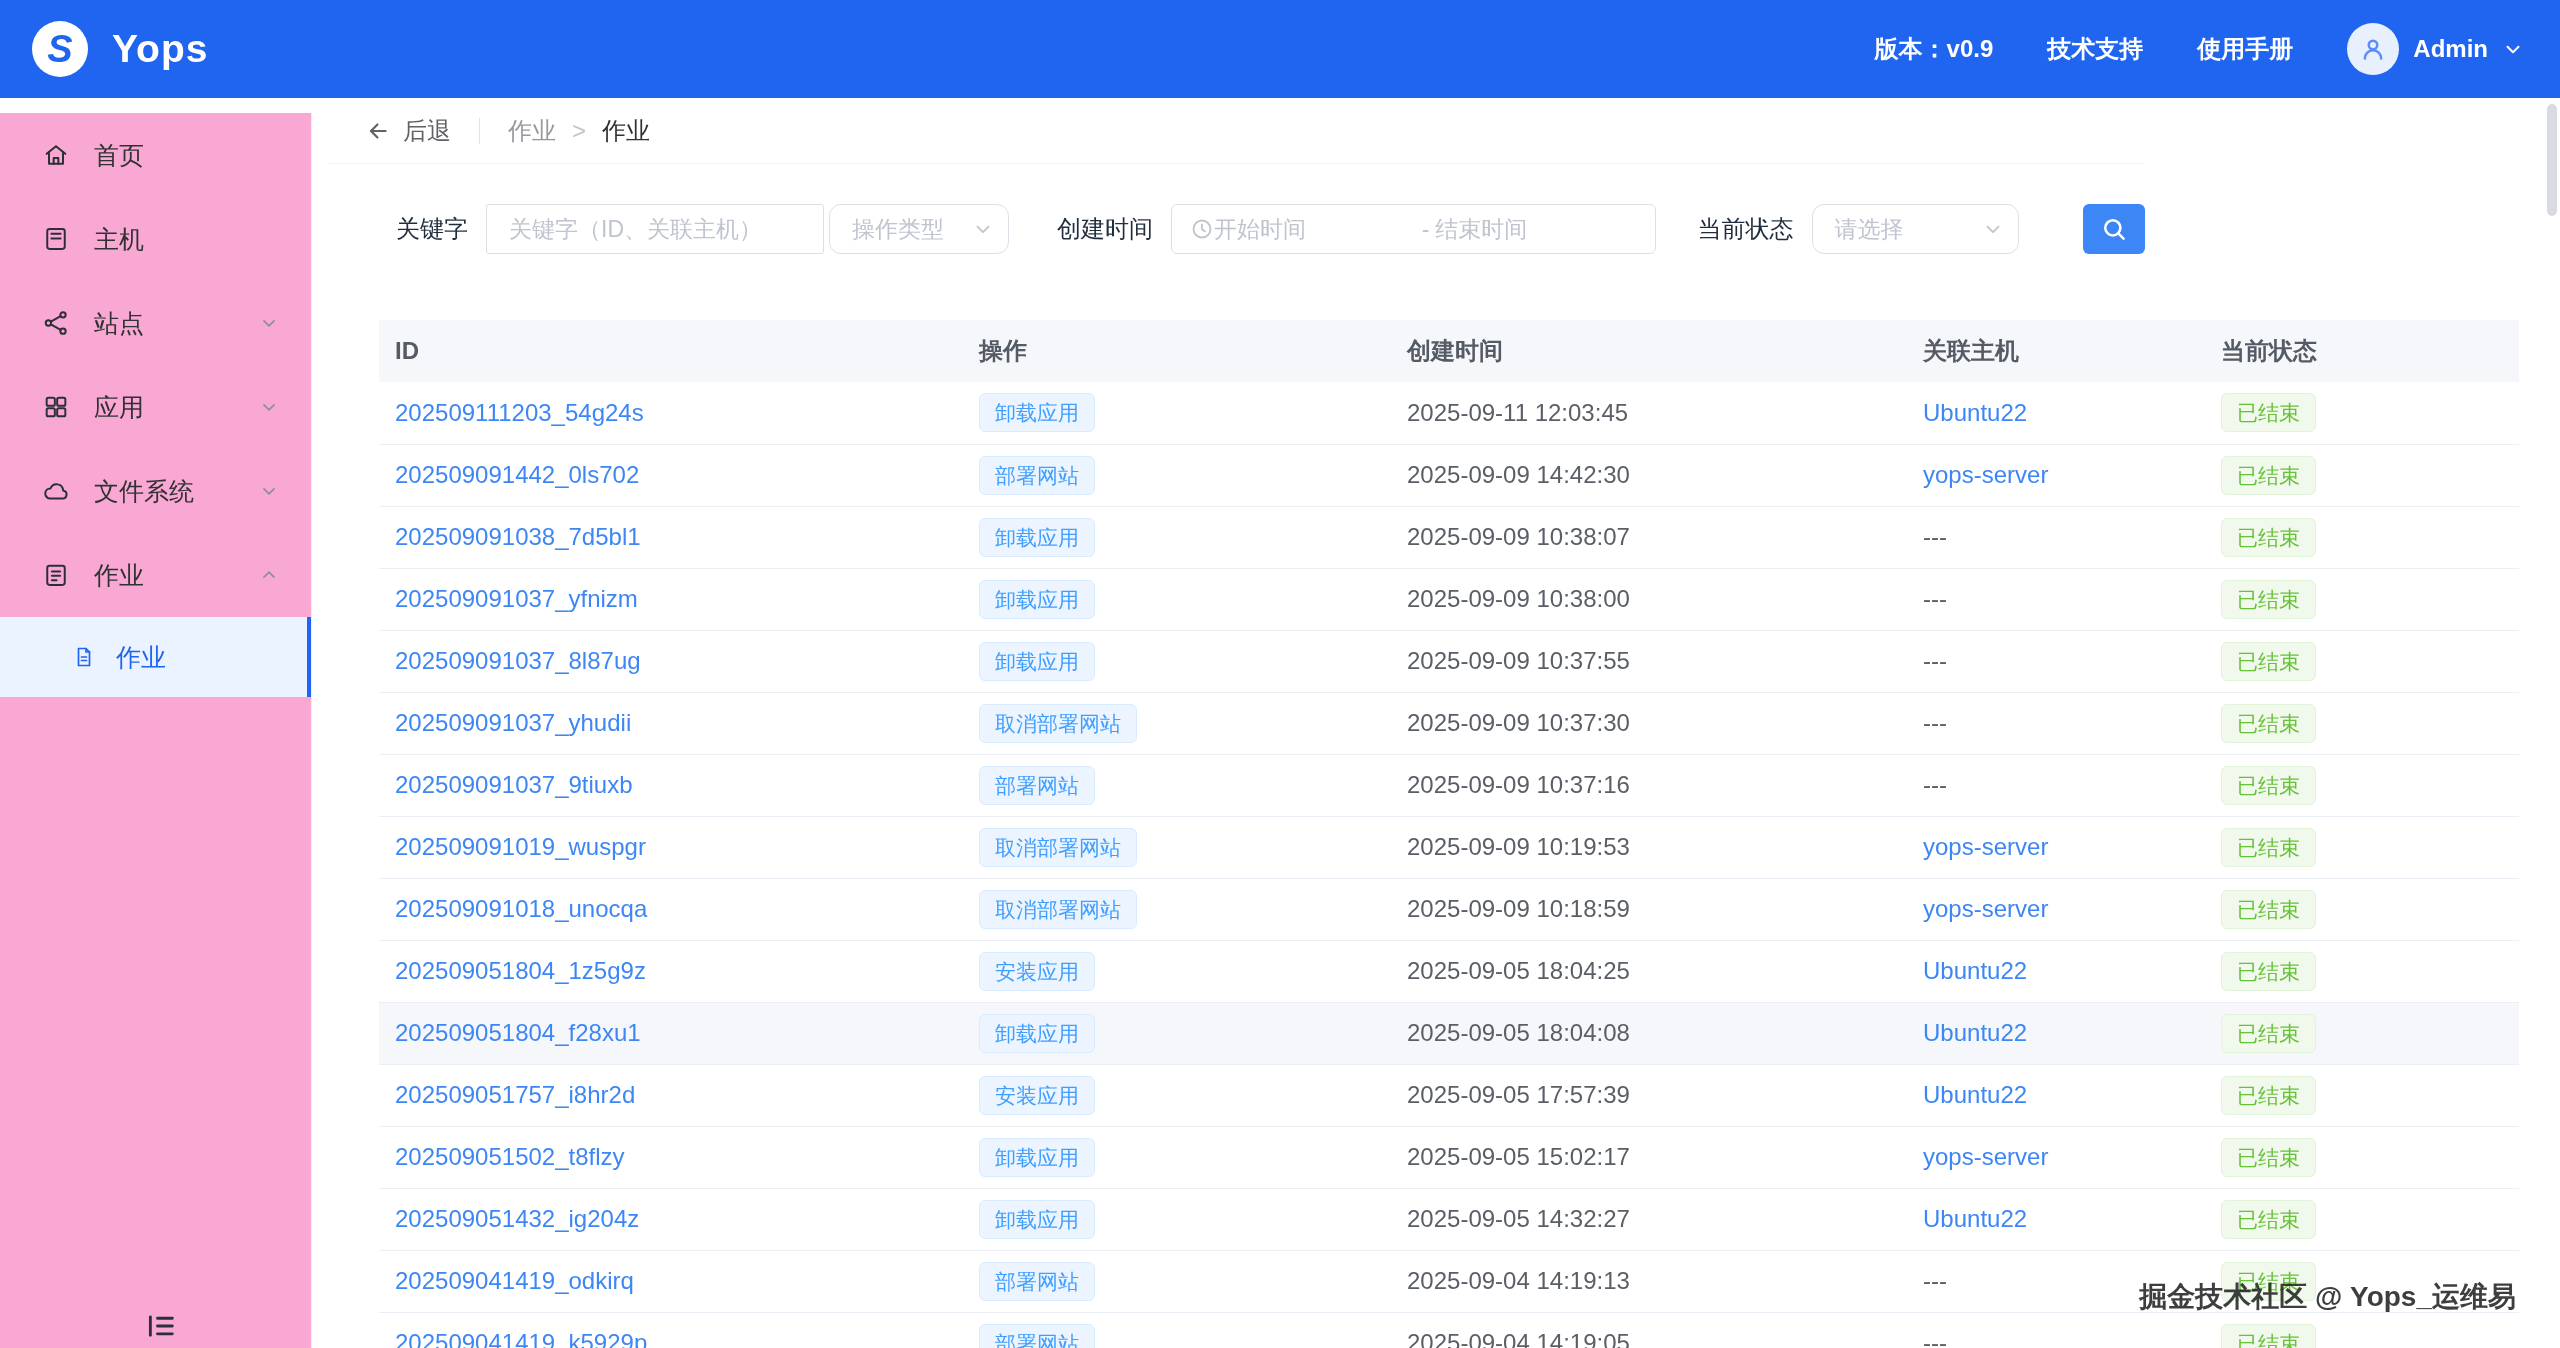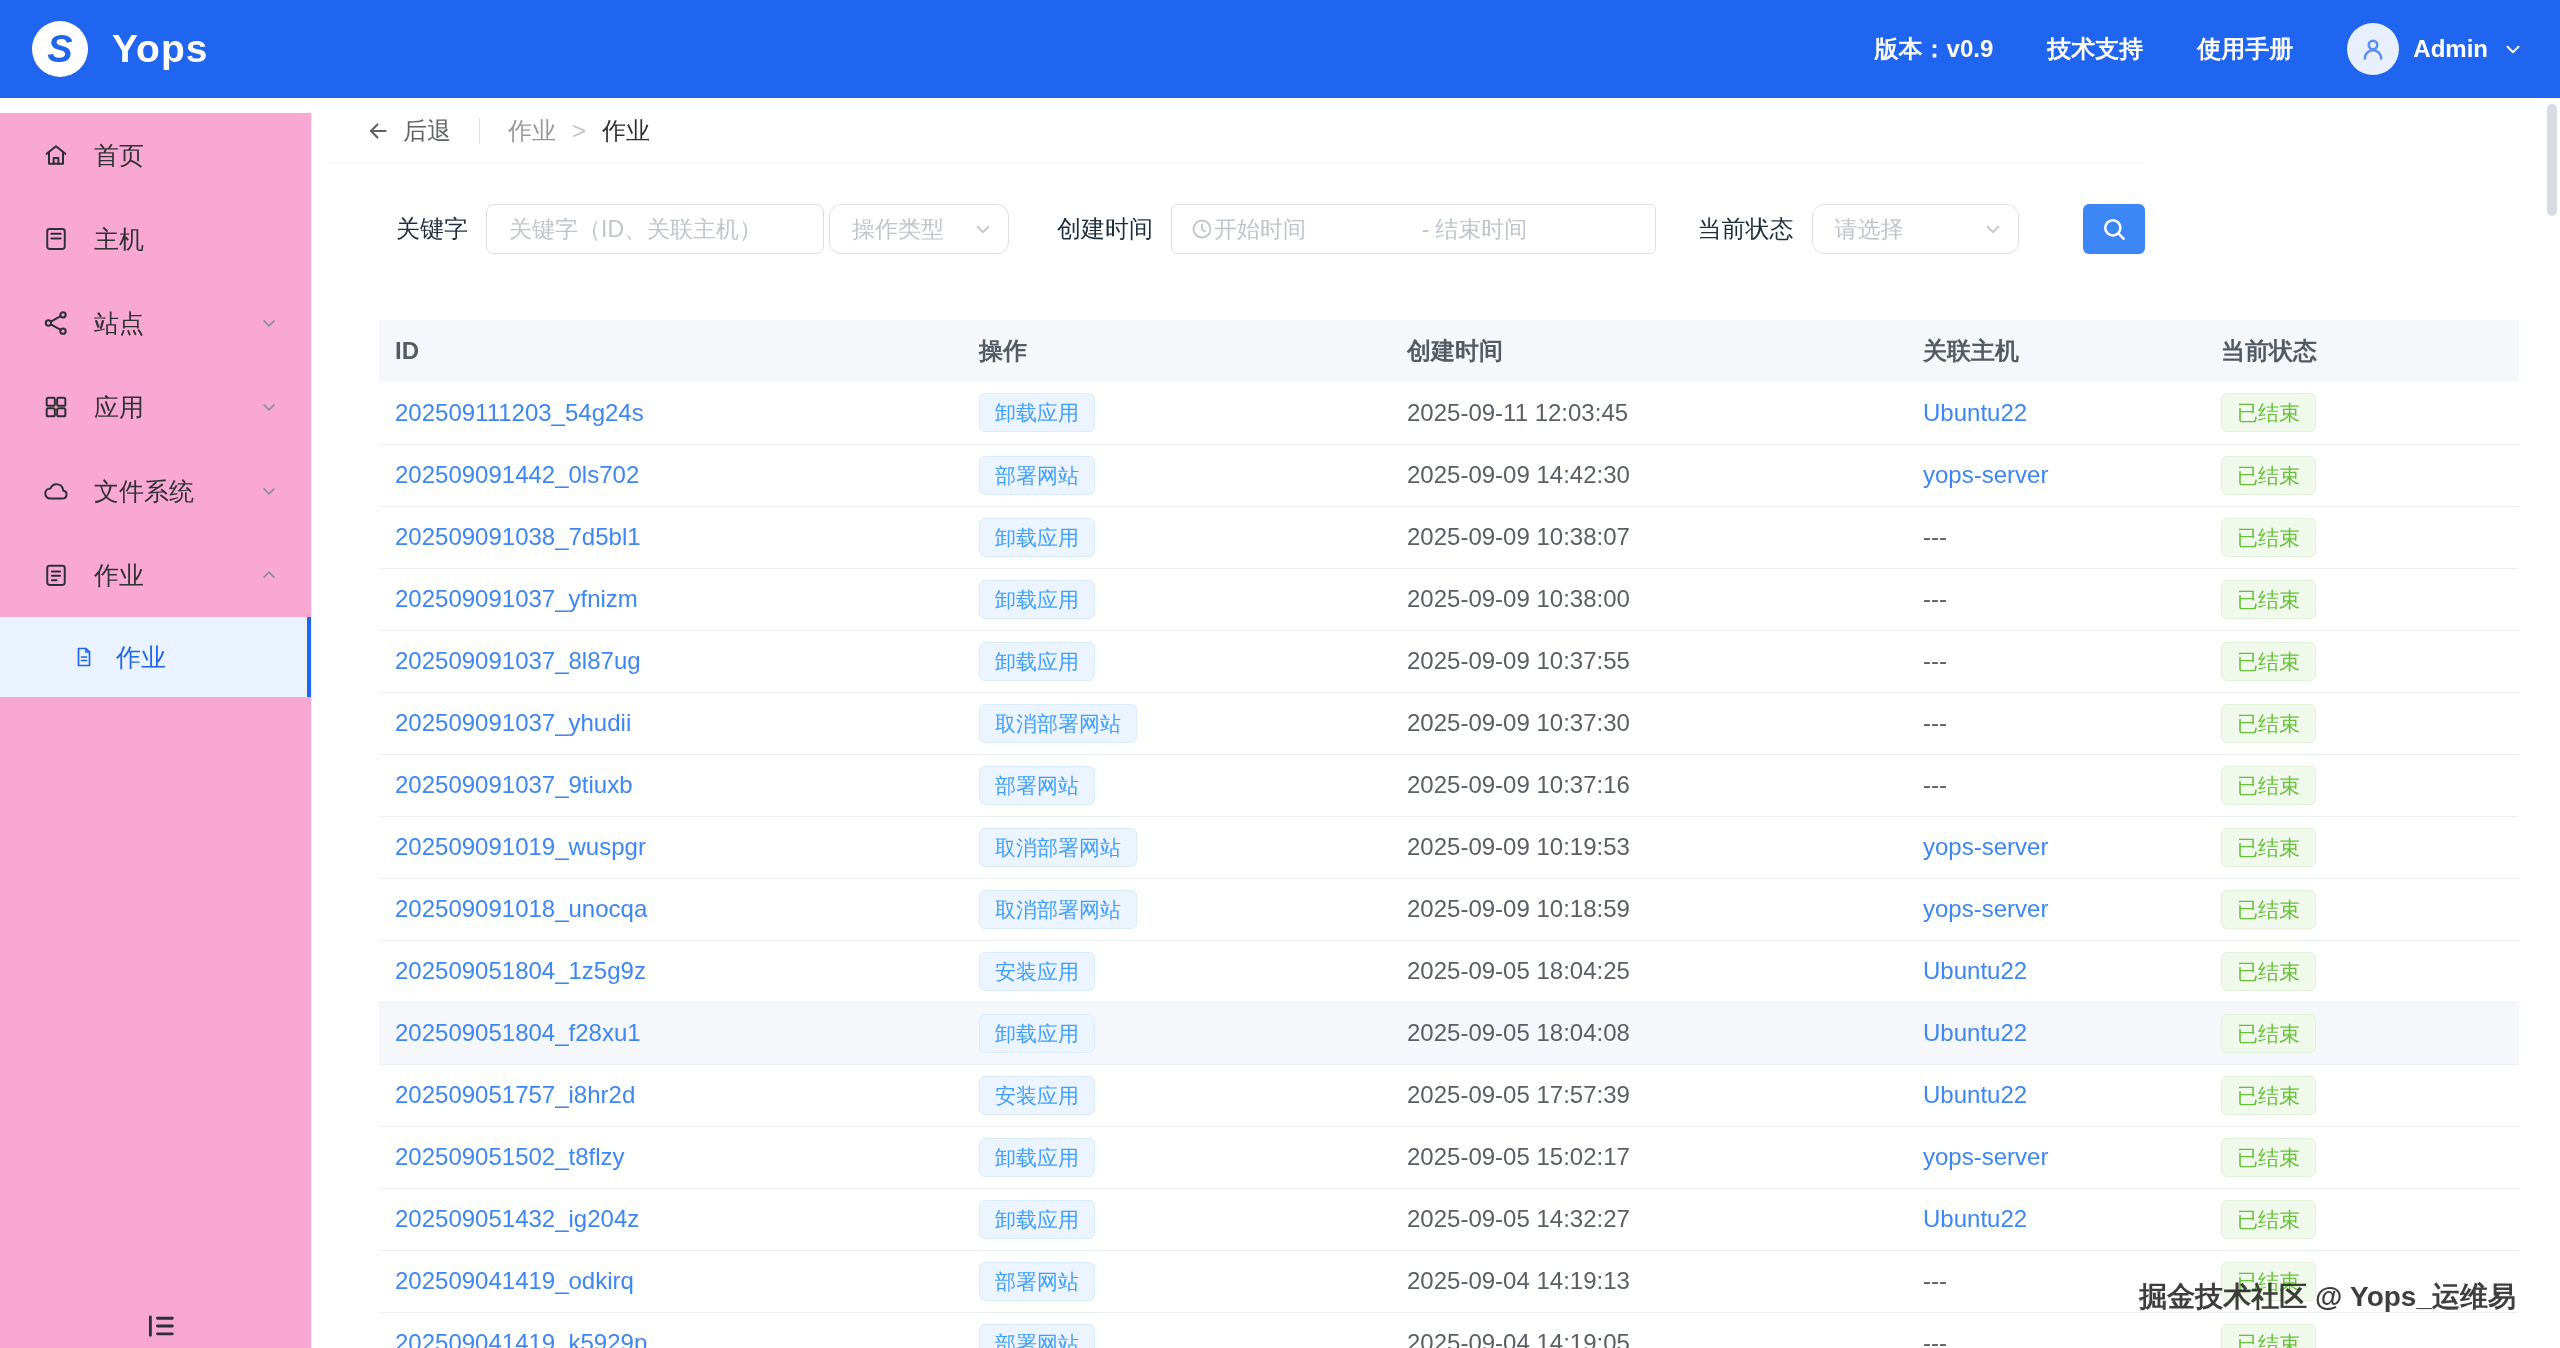--- a/index.html
+++ b/index.html
@@ -44,21 +44,21 @@
   border-bottom: 1px solid #f2f4f7; font-size: 24px; color: #606266; }
 .back-group { display: flex; align-items: center; gap: 12px; color: #606266; cursor: pointer; }
 .bc-divider { width: 1px; height: 26px; background: #e0e3e8; margin: 0 28px; }
 .crumb { color: #97999e; cursor: pointer; }
 .crumb.current { color: #303133; cursor: default; }
 .bc-sep { margin: 0 16px; color: #c0c4cc; }
 
 
 .filter-bar { display: flex; align-items: center; padding-left: 67px; margin-top: 40px; height: 50px; }
 .f-label { font-size: 24px; color: #1f2d3d; margin-right: 18px; white-space: nowrap; }
-.text-input { width: 338px; height: 50px; border: 1px solid #dcdfe6; border-radius: 8px;
+.text-input { width: 338px; height: 50px; border: 1px solid #dcdfe6; border-radius: 3px;
   font-size: 23px; padding: 0 22px; color: #303133; outline: none; font-family: inherit; }
 .text-input::placeholder { color: #bfc4ce; }
 .sel { height: 50px; border: 1px solid #dcdfe6; border-radius: 12px; background: #fff;
   display: flex; align-items: center; padding: 0 14px 0 22px;
   color: #bfc4ce; font-size: 23px; cursor: pointer; }
 .sel .sel-text { flex: 1; white-space: nowrap; }
 .sel .sel-chev { display: flex; color: #c0c4cc; }
 .op-sel { width: 216px; margin-left: 5px; }
 .status-sel { width: 250px; }
 .group-gap { width: 60px; }

